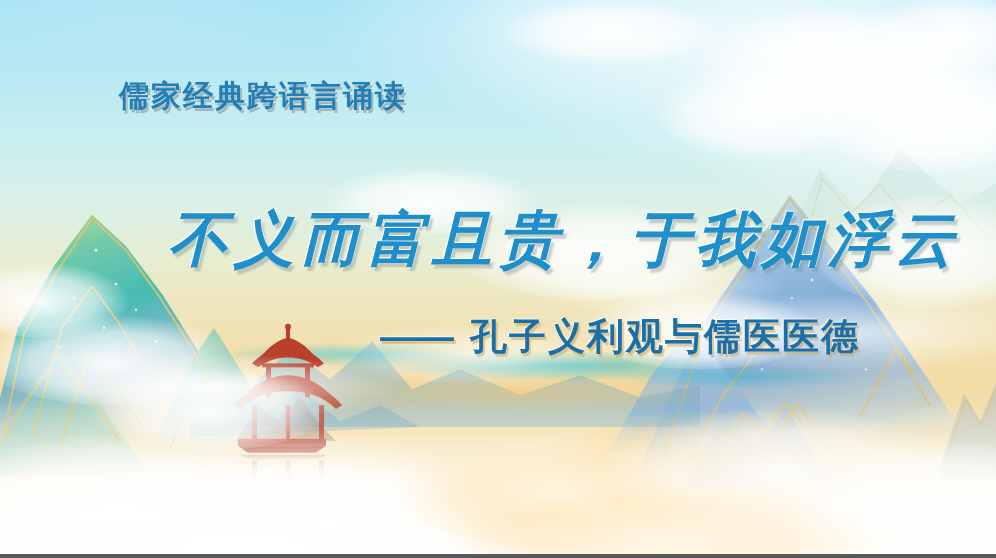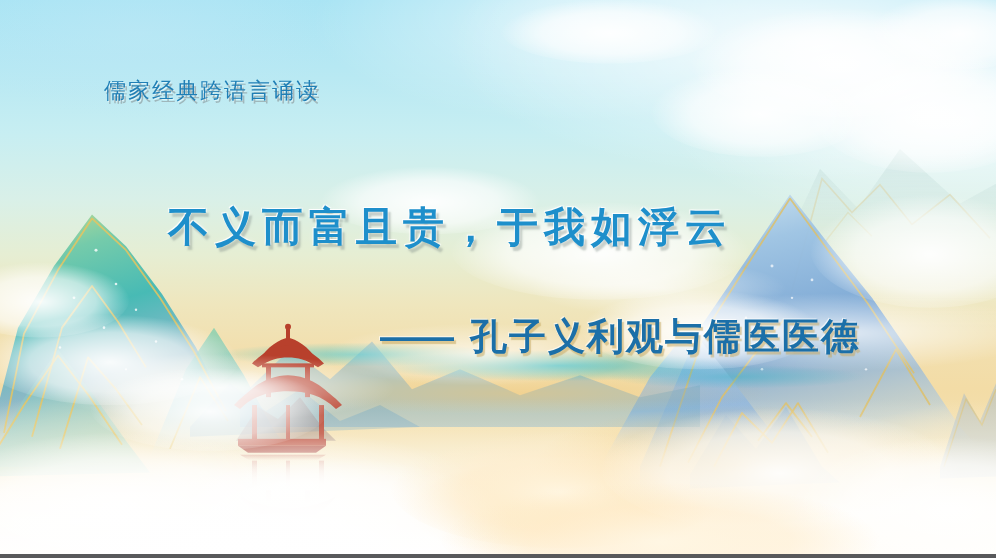--- a/index.html
+++ b/index.html
@@ -66,36 +66,37 @@
     background:
       radial-gradient(ellipse 26% 9% at 22% 70%, rgba(255,255,255,.88), rgba(255,255,255,0) 68%),
       radial-gradient(ellipse 22% 8% at 48% 64%, rgba(255,255,255,.70), rgba(255,255,255,0) 70%),
       radial-gradient(ellipse 30% 10% at 84% 60%, rgba(255,255,255,.78), rgba(255,255,255,0) 70%),
       radial-gradient(ellipse 18% 7% at 66% 52%, rgba(255,255,255,.60), rgba(255,255,255,0) 72%);
   }
 
   
   .kicker{
     position:absolute;
-    left:104px; top:76px;
+    left:119px; top:76px;
     font-family:"Liberation Serif","DejaVu Serif",serif;
-    font-weight:400;
-    font-size:22px;
+    font-weight:700;
+    font-size:30px;
     letter-spacing:2px;
     color:#1f7fb6;
     text-shadow:2px 3px 0 rgba(120,120,120,.45), 1px 1px 0 rgba(255,255,255,.5);
     white-space:nowrap;
   }
 
   .main-title{
     position:absolute;
     left:168px; top:200px;
     font-family:"DejaVu Serif","Liberation Serif",serif;
     font-weight:700;
-    font-size:41px;
+    font-style:italic;
+    font-size:60px;
     letter-spacing:6px;
     color:#1e8fcb;
     white-space:nowrap;
     text-shadow:
       -1px -1px 0 rgba(255,255,255,.85),
        1px -1px 0 rgba(255,255,255,.55),
        3px 4px 2px rgba(120,135,130,.38),
        0 0 6px rgba(255,255,255,.35);
   }
 

